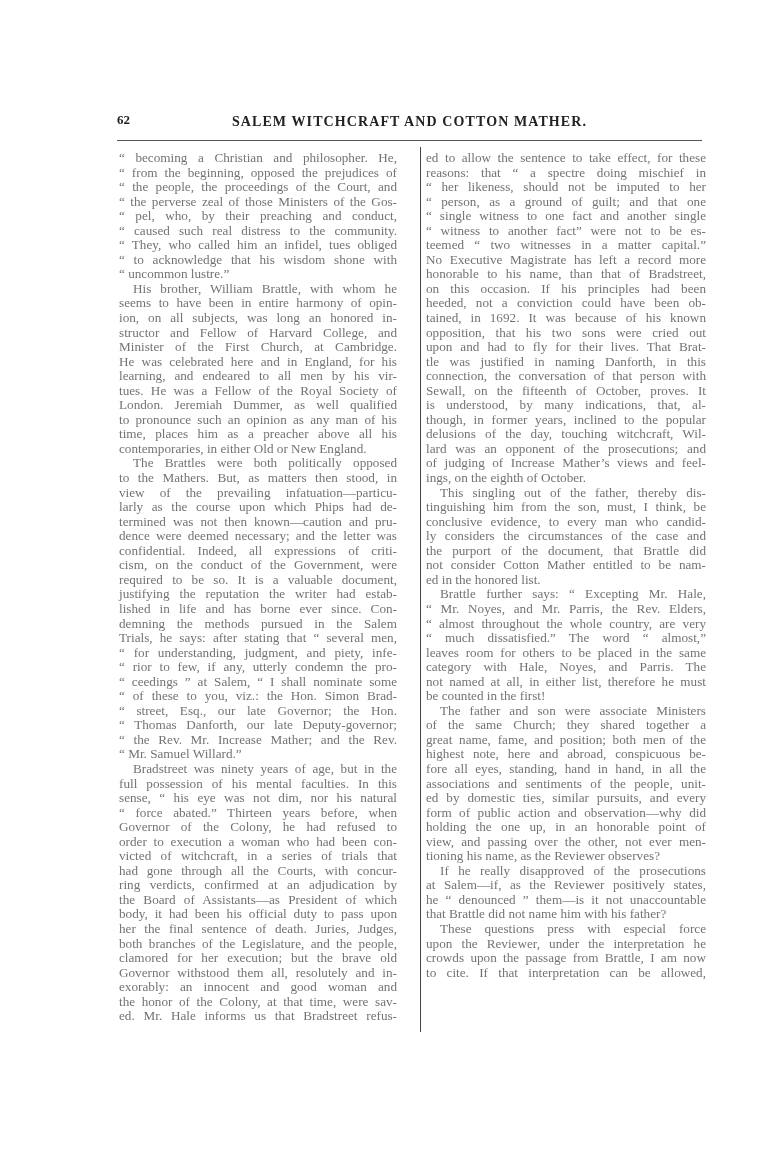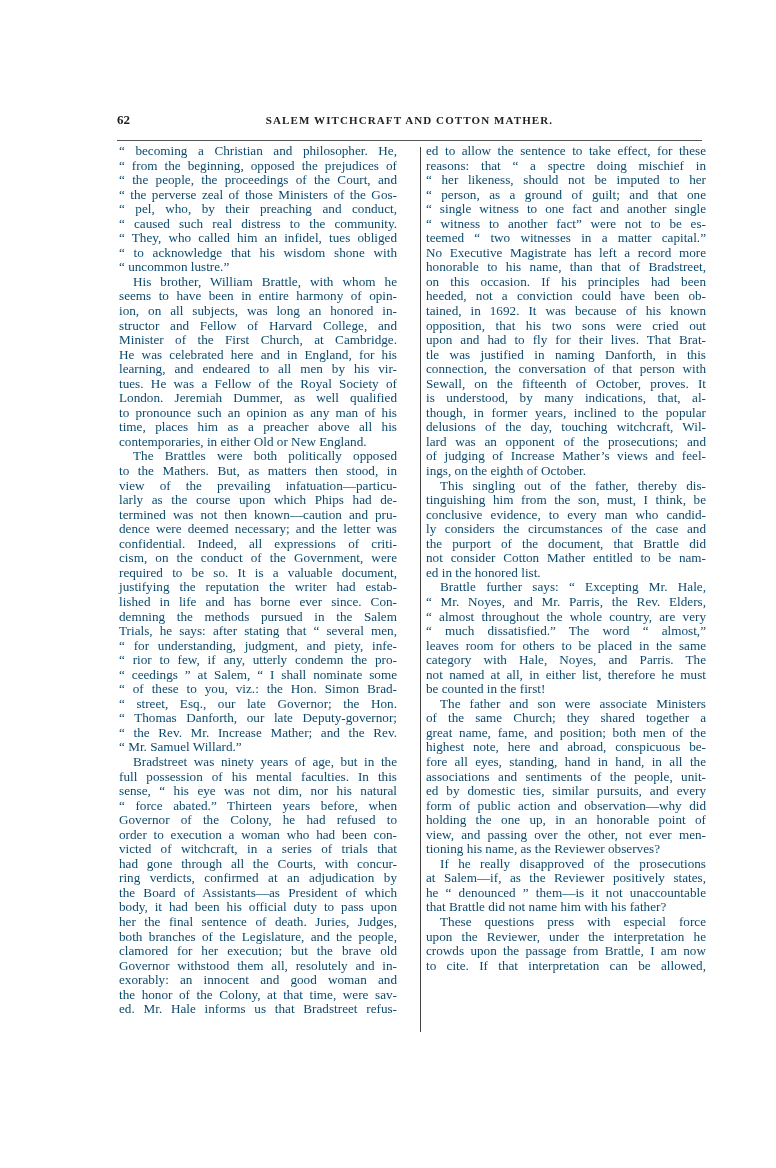--- a/index.html
+++ b/index.html
@@ -37,43 +37,43 @@
       font-family: "Liberation Serif", serif;
       font-weight: bold;
       color: #222;
     }
     .running-head {
       position: absolute;
       left: 0;
       right: 0;
       top: 2px;
       text-align: center;
-      font-size: 11px;
+      font-size: 14px;
       letter-spacing: 1.1px;
       font-weight: bold;
       font-family: "Liberation Serif", serif;
       color: #222;
     }
     .header-rule {
       position: absolute;
       left: 117px;
       top: 140px;
       width: 585px;
       height: 0;
       border-top: 1.2px solid #555;
     }
     .column {
       position: absolute;
-      top: 144px;
+      top: 151px;
       width: 278px;
       font-family: "Liberation Serif", serif;
       font-size: 13.2px;
       line-height: 14.55px;
       text-align: justify;
-      color: #0c4a6e;
+      color: #737373;
     }
     .col-left { left: 119px; }
     .col-right { left: 426px; width: 280px; }
     .column-rule {
       position: absolute;
       left: 420px;
       top: 147px;
       width: 0;
       height: 885px;
       border-left: 1px solid #444;

